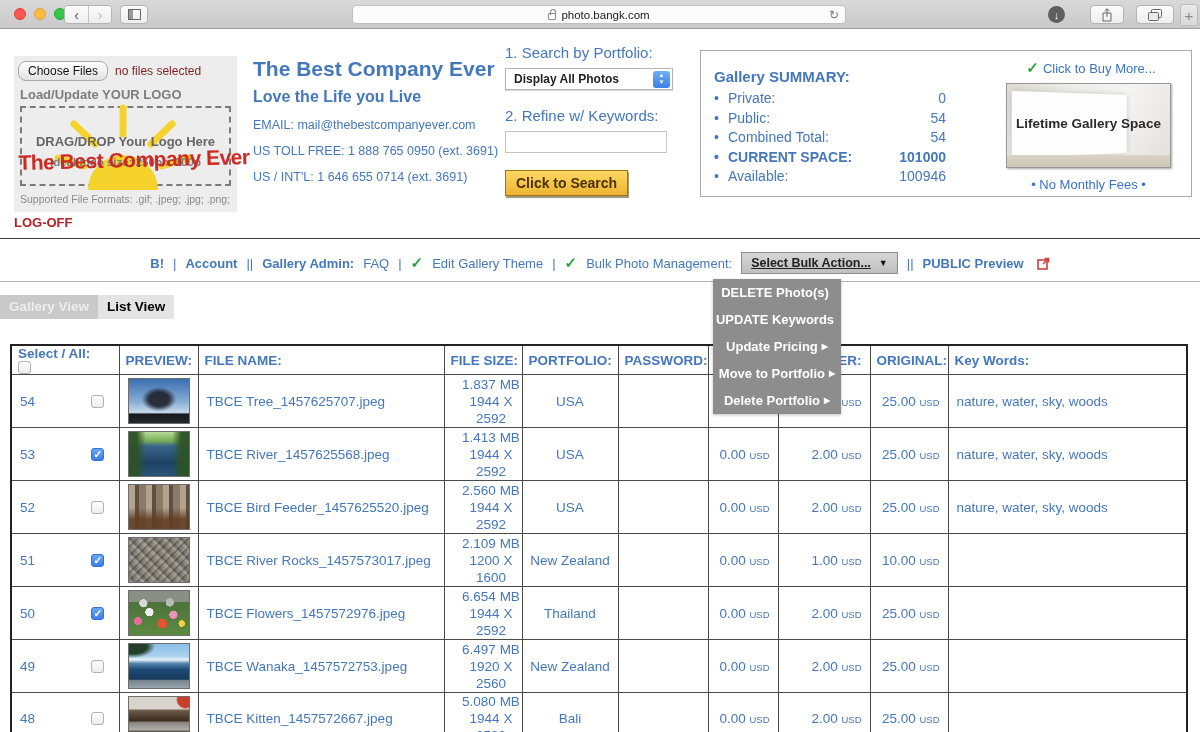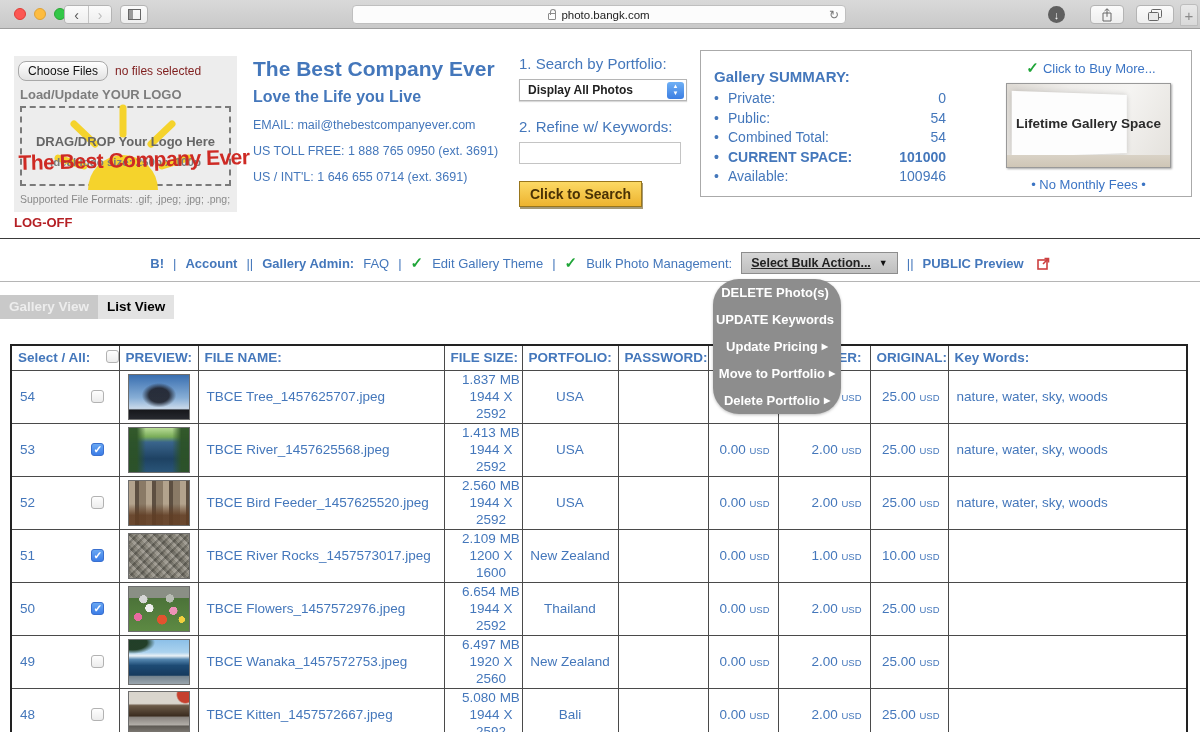--- a/index.html
+++ b/index.html
@@ -59,21 +59,21 @@
   .formats { font-size:10.5px; color:#8a8a8a; padding:7px 6px 3px 6px; }
   .logoff { position:absolute; left:14px; top:215px; font-size:13px; font-weight:bold; color:#b52025; }
 
   
   .company { position:absolute; left:253px; top:57px; width:250px; }
   .co-name { font-size:21px; font-weight:bold; color:#4477bb; }
   .co-tag  { font-size:16px; font-weight:bold; color:#4477bb; margin-top:7px; }
   .co-line { font-size:12.5px; color:#4477bb; margin-top:12px; }
 
   
-  .searchbox { position:absolute; left:505px; top:55px; width:185px;margin-left:14px; }
+  .searchbox { position:absolute; left:505px; top:44px; width:185px; }
   .s-label { font-size:15px; color:#4477bb; }
   .mac-select { margin-top:7px; width:168px; height:22px; background:#fff; border:1px solid #b5b5b5;
                 border-radius:0; box-shadow:0 1px 1px rgba(0,0,0,.15); display:flex; align-items:center;
                 position:relative; font-size:12px; font-weight:bold; color:#222; padding-left:8px; }
   .stepper { position:absolute; right:2px; top:1.5px; width:17px; height:17px; border-radius:3px;
              background:linear-gradient(#6fb0f5,#3c7ee2); color:#fff; font-size:6px; line-height:1.2;
              display:flex; flex-direction:column; align-items:center; justify-content:center; }
   .s-label2 { margin-top:17px; }
   .kw-input { margin-top:7px; width:162px; height:22px; border:1px solid #c4c4c4; font-size:12px; padding:0 4px; }
   .search-btn { margin-top:17px; display:inline-block; font-size:14px; font-weight:bold; color:#4a3205;
@@ -111,42 +111,42 @@
   .nav .b { font-weight:bold; }
   .nav .check { color:#1fa538; font-weight:bold; font-size:15px; }
   .bulk-btn { background:linear-gradient(#d6d6d6,#bfbfbf); border:1px solid #8d8d8d; padding:3px 9px;
               font-size:12.5px; font-weight:bold; color:#222; display:flex; align-items:center; gap:8px; }
   .bulk-btn .lbl { text-decoration:underline; }
   .bulk-btn .arr { font-size:9px; color:#111; }
   .ext-icon { margin-left:4px; }
 
   
   .bulk-menu { position:absolute; left:713px; top:279px; width:128px; background:#8d8d8d; z-index:50;
-               box-shadow:0 1px 3px rgba(0,0,0,.25);border-radius:26px; }
+               box-shadow:0 1px 3px rgba(0,0,0,.25); }
   .menu-item { height:27px; display:flex; align-items:center; justify-content:center; gap:4px;
                color:#fff; font-size:13px; font-weight:bold; white-space:nowrap; }
   .menu-item .arr { font-size:8px; }
 
   
   .viewtabs { position:absolute; left:0; top:295px; display:flex; font-size:13.5px; font-weight:bold; }
   .viewtab { padding:4px 9px 5px 9px; }
   .viewtab.gallery { background:#c9c9c9; color:#ededed; }
   .viewtab.list { background:#e3e3e3; color:#000; }
 
   
   .phototable { position:absolute; left:10px; top:344px; border-collapse:collapse; table-layout:fixed;
                 width:1176px; background:#fff; }
   .phototable td, .phototable th { border:1px solid #4a4a4a; overflow:hidden; }
   .phototable { border:2px solid #222; }
   .phototable thead th { height:25px; font-size:13.5px; font-weight:bold; color:#4477bb; text-align:left;
                          padding-left:6px; white-space:nowrap; }
   .phototable thead th.r { text-align:right; padding-right:8px; }
   .phototable tbody td { height:53px; font-size:13.5px; color:#4477bb; }
   .cell-id { display:flex; align-items:center; justify-content:space-between; padding:0 15px 0 8px; }
-  .th-select { display:flex; align-items:flex-start; justify-content:space-between; padding-right:0; }
+  .th-select { display:flex; align-items:flex-start; justify-content:space-between; padding-right:0;flex-direction:column; }
   .cb { width:13px; height:13px; border-radius:3px; background:linear-gradient(#fefefe,#ececec);
         border:1px solid #b2b2b2; position:relative; flex:none; }
   .cb.checked { background:linear-gradient(#68a7f3,#3c7de7); border-color:#3a70cf; }
   .cb.checked::after { content:"\2713"; position:absolute; left:2px; top:-1px; color:#fff; font-size:10.5px;
         font-weight:bold; }
   .cell-prev { text-align:center; }
   .thumb { width:62px; height:46px; border:1px solid #6e6e6e; display:inline-block; vertical-align:middle; }
   .cell-name { padding-left:8px; }
   .cell-size { padding-left:16px; line-height:17px; font-size:13px;text-align:center; }
   .cell-center { text-align:center; }

